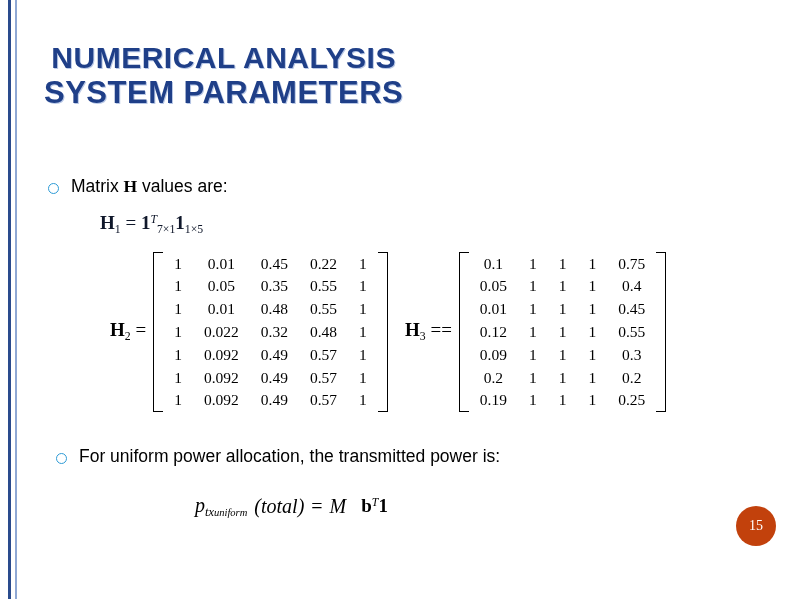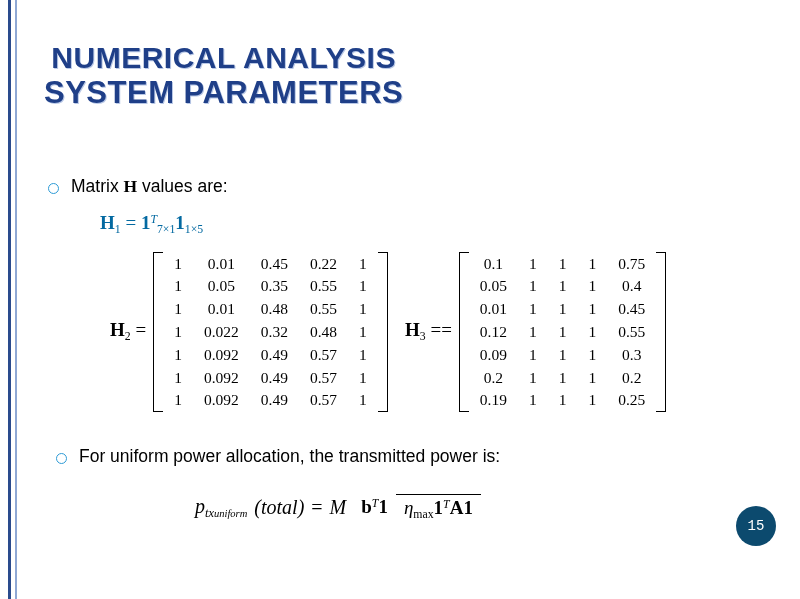--- a/index.html
+++ b/index.html
@@ -82,21 +82,21 @@
     line-height: 1.25;
   }
   #bullet1 { left: 48px; top: 142px; }
   #bullet2 { left: 48px; top: 176px; }
   #bullet3 { left: 56px; top: 446px; }
 
   
   .math {
     position: absolute;
     font-family: "Liberation Serif", serif;
-    color: #0369a1;
+    color: #0f172a;
   }
   
   #h1-eq {
     left: 100px;
     top: 212px;
     font-size: 19px;
     white-space: nowrap;
   }
   .bm { font-weight: bold; }
   .sub { font-size: 0.62em; vertical-align: -0.32em; }
@@ -172,27 +172,27 @@
     font-size: 19px;
   }
   
   .page-badge {
     position: absolute;
     right: 24px;
     bottom: 53px;
     width: 40px;
     height: 40px;
     border-radius: 50%;
-    background: #0c4a6e;
+    background: #c2410c;
     color: #ffffff;
     font-size: 14px;
     display: flex;
     align-items: center;
     justify-content: center;
-    font-family: Liberation Mono, monospace;
+    font-family: Liberation Serif, serif;
   }
 </style>
 </head>
 <body>
 
 <div class="slide">
 
   <div class="left-bar-outer"></div>
   <div class="left-bar-inner"></div>
 
@@ -346,21 +346,18 @@
     <span>
       <span class="ital">p</span><span class="sub ital"><span>tx</span><span style="font-size:0.85em;">uniform</span></span>
     </span>
     <span class="ital">(total)</span>
     <span>=</span>
     <span class="ital">M</span>
     <span class="frac">
       <span class="num">
         <span class="bm">b</span><span class="sup ital">T</span><span class="bm">1</span>
       </span>
-      <span class="den">
-        <span class="ital">η</span><span class="sub">max</span><span class="bm">1</span><span class="sup ital">T</span><span class="bm">A</span><span class="bm">1</span>
-      </span>
     </span>
   </div>
 
   <div class="page-badge">15</div>
 
 </div>
 
 </body></html>

